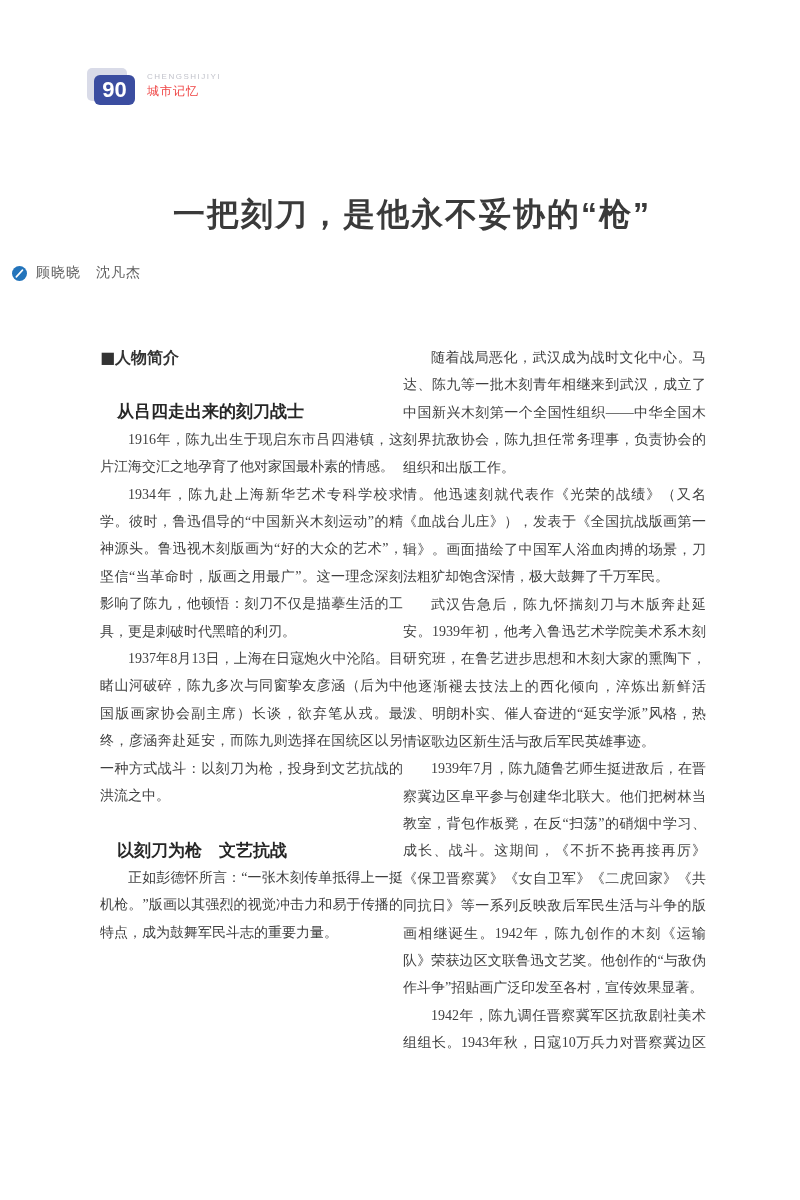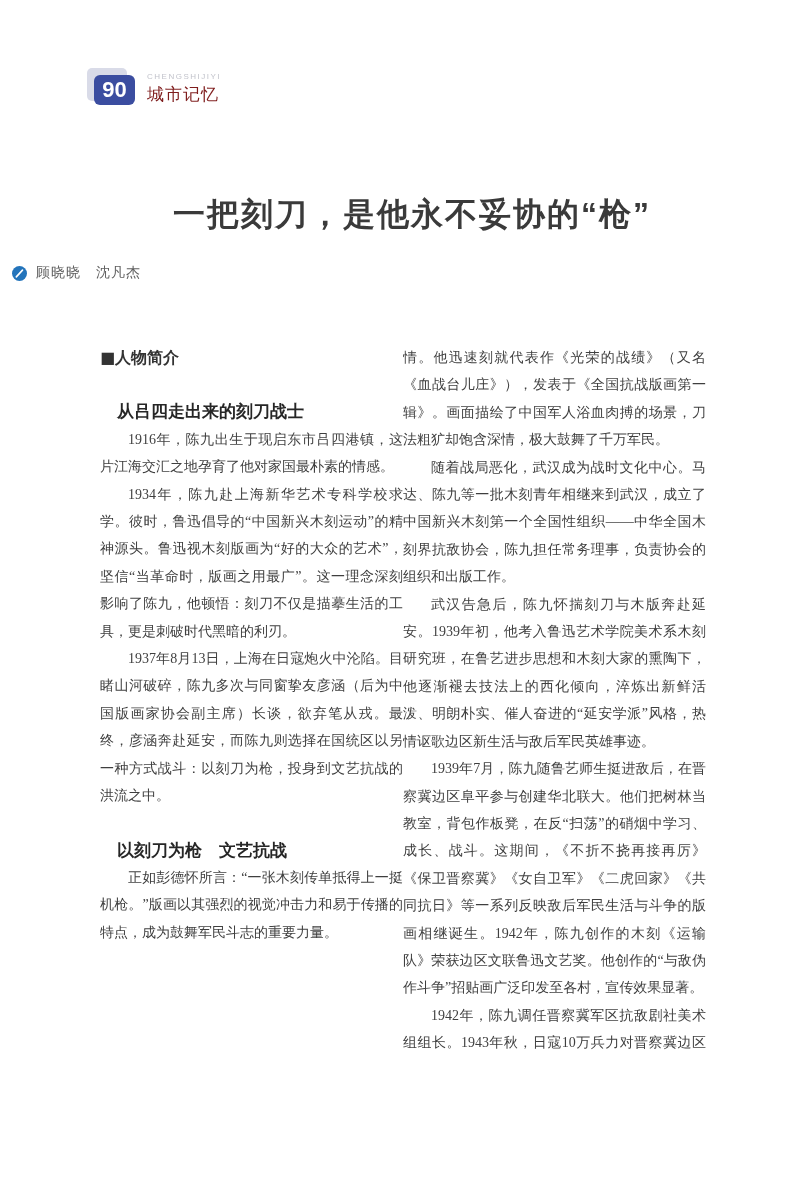--- a/index.html
+++ b/index.html
@@ -26,21 +26,21 @@
     font-weight:bold;font-size:22px;line-height:30px;text-align:center;
     letter-spacing:0px;
   }
   .sec{position:absolute;left:60px;top:4px;white-space:nowrap;}
   .sec-pinyin{
     font-family:"Liberation Sans","DejaVu Sans",sans-serif;
     font-size:8px;color:#c2c3cb;letter-spacing:1.5px;text-transform:uppercase;
   }
   .sec-name{
     font-family:"Liberation Sans","DejaVu Sans",sans-serif;
-    font-size:17px;color:#7f1d1d;margin-top:2px;letter-spacing:1px;
+    font-size:12px;color:#ef4444;margin-top:2px;letter-spacing:1px;
   }
 
   
   .title{
     position:absolute;left:0;top:193px;width:100%;
     text-align:center;margin:0;
     font-family:Liberation Sans, sans-serif;
     font-size:32px;font-weight:600;color:#3a3a3a;letter-spacing:2px;
   }
   .byline{
@@ -115,22 +115,22 @@
     <div class="col" id="col-left">
         <div class="blk blk-profile-heading">■人物简介</div>
         <div class="blk blk-heading">从吕四走出来的刻刀战士</div>
         <div class="blk blk-para">1916年，陈九出生于现启东市吕四港镇，这片江海交汇之地孕育了他对家国最朴素的情感。</div>
         <div class="blk blk-para">1934年，陈九赴上海新华艺术专科学校求学。彼时，鲁迅倡导的“中国新兴木刻运动”的精神源头。鲁迅视木刻版画为“好的大众的艺术”，坚信“当革命时，版画之用最广”。这一理念深刻影响了陈九，他顿悟：刻刀不仅是描摹生活的工具，更是刺破时代黑暗的利刃。</div>
         <div class="blk blk-para">1937年8月13日，上海在日寇炮火中沦陷。目睹山河破碎，陈九多次与同窗挚友彦涵（后为中国版画家协会副主席）长谈，欲弃笔从戎。最终，彦涵奔赴延安，而陈九则选择在国统区以另一种方式战斗：以刻刀为枪，投身到文艺抗战的洪流之中。</div>
         <div class="blk blk-heading">以刻刀为枪　文艺抗战</div>
         <div class="blk blk-para">正如彭德怀所言：“一张木刻传单抵得上一挺机枪。”版画以其强烈的视觉冲击力和易于传播的特点，成为鼓舞军民斗志的重要力量。</div>
       </div>
     <div class="col" id="col-right">
+        <div class="blk blk-para">随着战局恶化，武汉成为战时文化中心。马达、陈九等一批木刻青年相继来到武汉，成立了中国新兴木刻第一个全国性组织——中华全国木刻界抗敌协会，陈九担任常务理事，负责协会的组织和出版工作。</div>
         <div class="blk blk-para-cont">情。他迅速刻就代表作《光荣的战绩》（又名《血战台儿庄》），发表于《全国抗战版画第一辑》。画面描绘了中国军人浴血肉搏的场景，刀法粗犷却饱含深情，极大鼓舞了千万军民。</div>
-        <div class="blk blk-para">随着战局恶化，武汉成为战时文化中心。马达、陈九等一批木刻青年相继来到武汉，成立了中国新兴木刻第一个全国性组织——中华全国木刻界抗敌协会，陈九担任常务理事，负责协会的组织和出版工作。</div>
         <div class="blk blk-para">武汉告急后，陈九怀揣刻刀与木版奔赴延安。1939年初，他考入鲁迅艺术学院美术系木刻研究班，在鲁艺进步思想和木刻大家的熏陶下，他逐渐褪去技法上的西化倾向，淬炼出新鲜活泼、明朗朴实、催人奋进的“延安学派”风格，热情讴歌边区新生活与敌后军民英雄事迹。</div>
         <div class="blk blk-para">1939年7月，陈九随鲁艺师生挺进敌后，在晋察冀边区阜平参与创建华北联大。他们把树林当教室，背包作板凳，在反“扫荡”的硝烟中学习、成长、战斗。这期间，《不折不挠再接再厉》《保卫晋察冀》《女自卫军》《二虎回家》《共同抗日》等一系列反映敌后军民生活与斗争的版画相继诞生。1942年，陈九创作的木刻《运输队》荣获边区文联鲁迅文艺奖。他创作的“与敌伪作斗争”招贴画广泛印发至各村，宣传效果显著。</div>
         <div class="blk blk-para">1942年，陈九调任晋察冀军区抗敌剧社美术组组长。1943年秋，日寇10万兵力对晋察冀边区发动空前残酷的“扫荡”。12月1日，抗敌剧社遭到敌人奔袭，年仅27岁的陈九不幸被俘，最终壮烈牺牲。《晋察冀革命文化艺术人物志》一书中“被捕，至死不屈，英勇牺牲”的寥寥数语，诠释了他</div>
       </div>
   </div>
 
   <div class="footer">
     <div class="brand">
       <span class="brand-bold">启东</span><span class="brand-light">通讯</span>
     </div>

